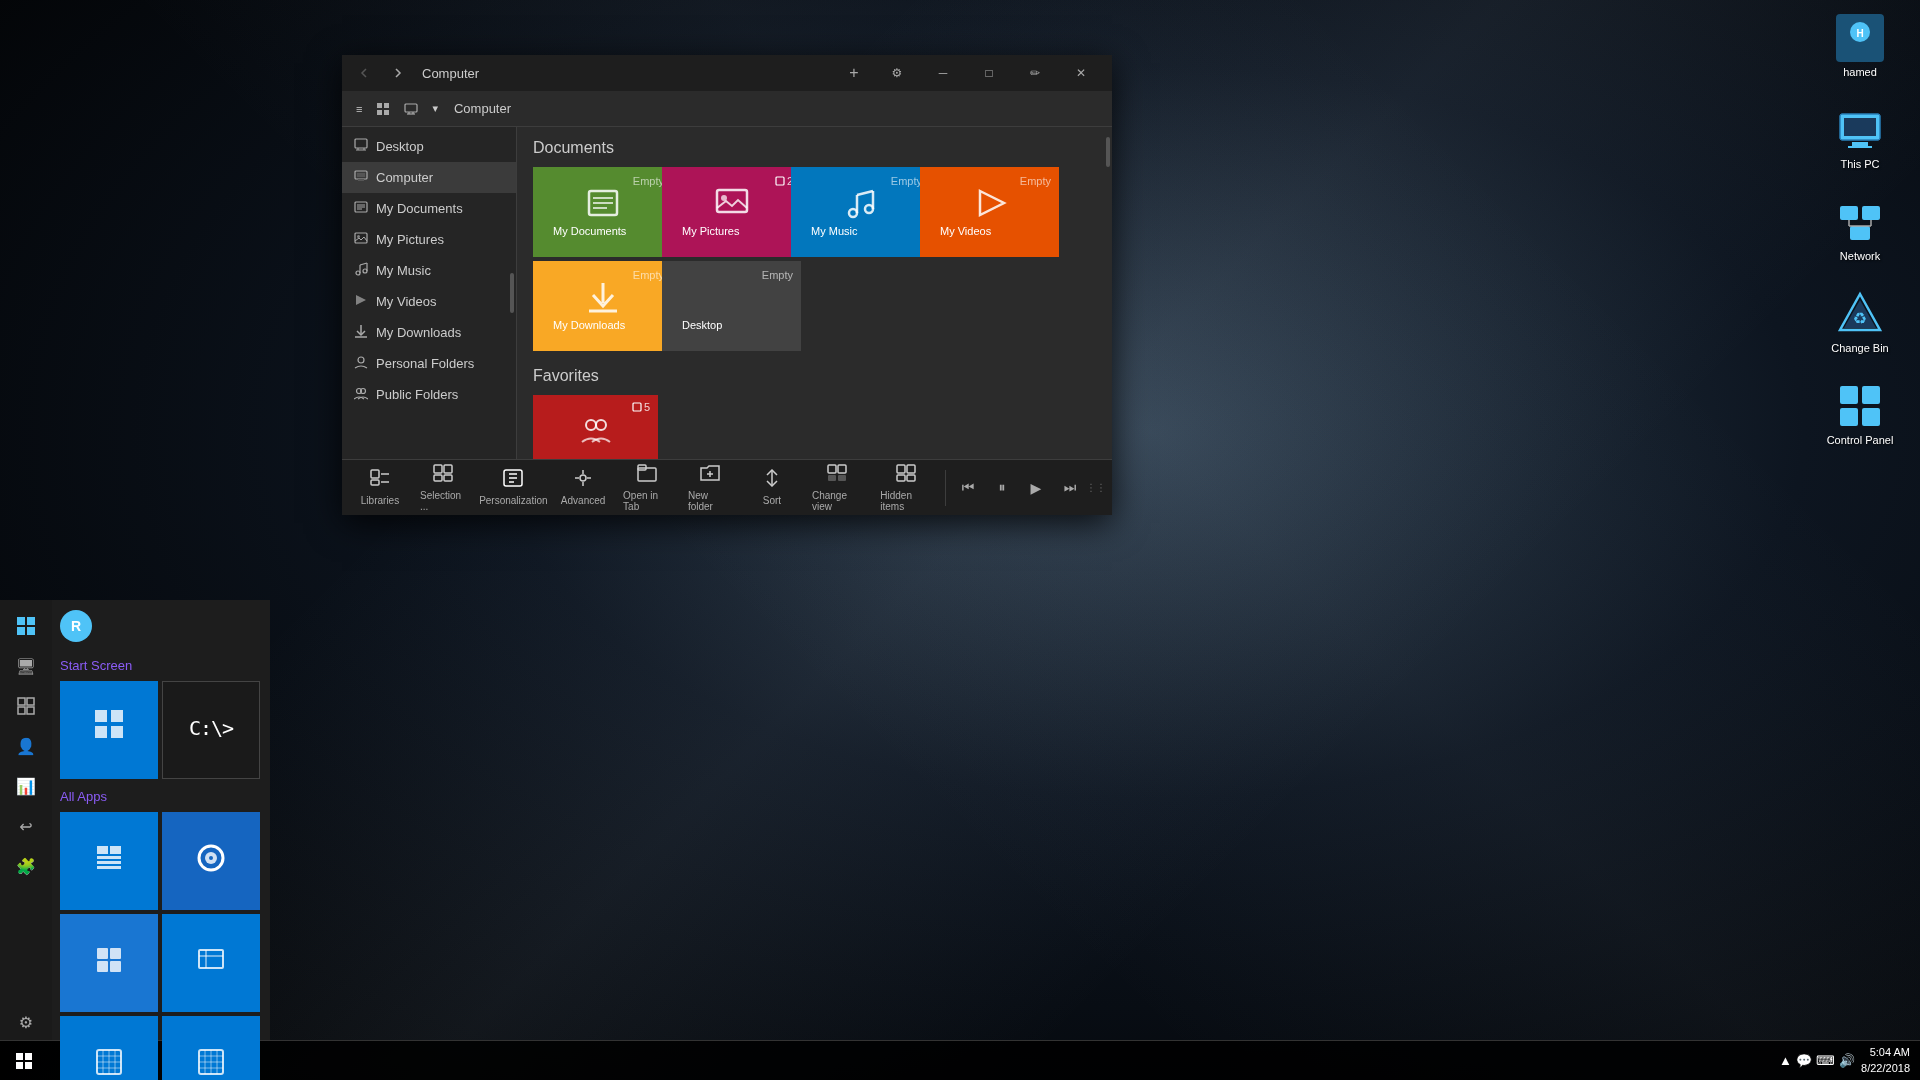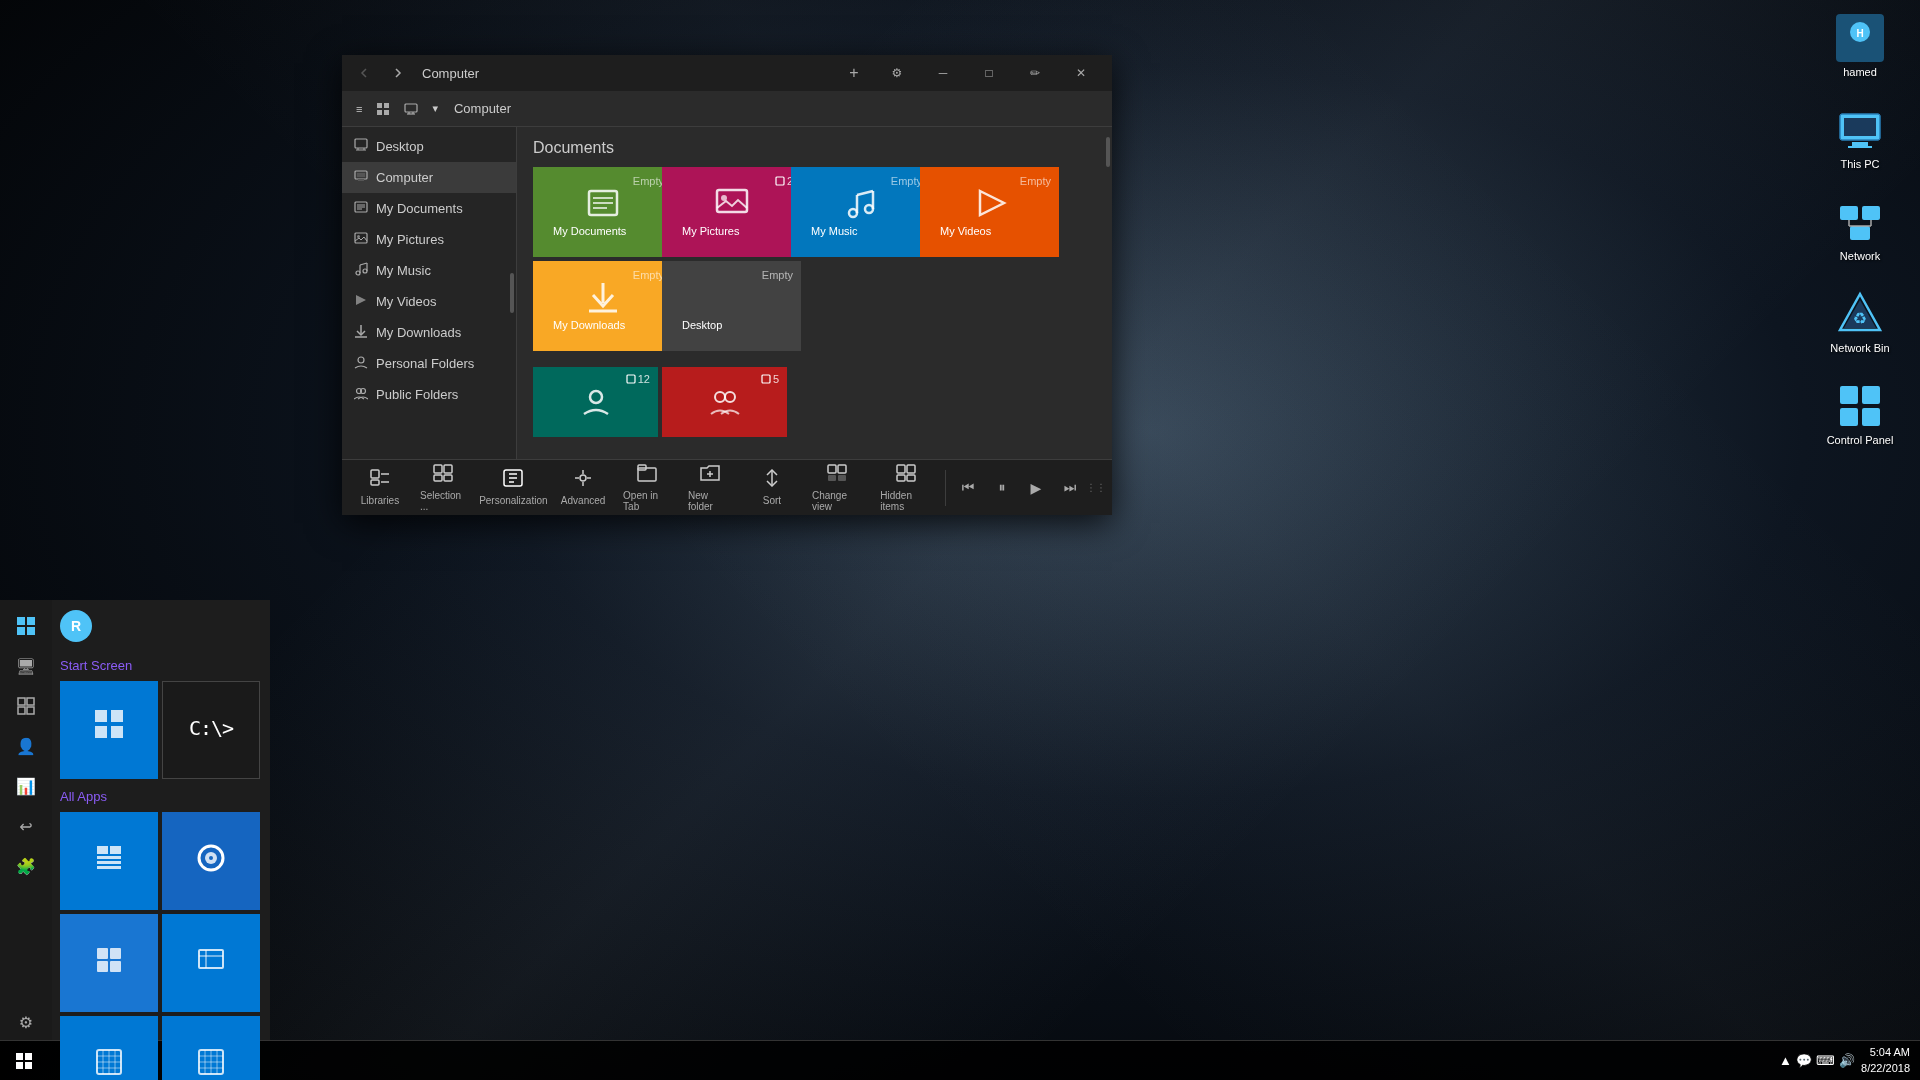--- a/index.html
+++ b/index.html
@@ -499,21 +499,21 @@
     <div class="desktop-icon-label">Network</div>
   </div>
   <div class="desktop-icon">
     <div class="desktop-icon-img">
       <svg width="48" height="48" viewBox="0 0 48 48">
         <polygon points="24,4 44,40 4,40" fill="none" stroke="#4fc3f7" stroke-width="2.5"></polygon>
         <polygon points="24,10 40,38 8,38" fill="#1a3a5c"></polygon>
         <text x="24" y="34" text-anchor="middle" fill="#4fc3f7" font-size="16">♻</text>
       </svg>
     </div>
-    <div class="desktop-icon-label">Network Bin</div>
+    <div class="desktop-icon-label">Change Bin</div>
   </div>
   <div class="desktop-icon">
     <div class="desktop-icon-img">
       <svg width="48" height="48" viewBox="0 0 48 48">
         <rect x="4" y="4" width="18" height="18" rx="2" fill="#4fc3f7"></rect>
         <rect x="26" y="4" width="18" height="18" rx="2" fill="#4fc3f7"></rect>
         <rect x="4" y="26" width="18" height="18" rx="2" fill="#4fc3f7"></rect>
         <rect x="26" y="26" width="18" height="18" rx="2" fill="#4fc3f7"></rect>
       </svg>
     </div>
@@ -860,34 +860,23 @@
           <div class="folder-tile-empty">Empty</div>
           <div class="folder-tile-label">My Downloads</div>
         </div>
 
         <div class="folder-tile tile-gray">
           <div class="folder-tile-empty">Empty</div>
           <div class="folder-tile-label">Desktop</div>
         </div>
       </div>
 
+      <div class="section-title">Favorites</div>
       <div class="favorites-tiles">
 
-        <div class="fav-tile tile-teal2">
-          <svg width="32" height="32" viewBox="0 0 32 32">
-            <circle cx="16" cy="11" r="6" fill="none" stroke="white" stroke-width="2.5" opacity="0.85"></circle>
-            <path d="M4 28 Q16 20 28 28" fill="none" stroke="white" stroke-width="2.5" opacity="0.85"></path>
-          </svg>
-          <div class="fav-tile-badge">
-            <svg width="10" height="10" viewBox="0 0 10 10">
-                <rect x="1" y="1" width="8" height="8" rx="1" fill="none" stroke="white" stroke-width="1.2"></rect>
-              </svg>
-            <span>12</span>
-          </div>
-        </div>
 
         <div class="fav-tile tile-crimson">
           <svg width="32" height="32" viewBox="0 0 32 32">
             <circle cx="11" cy="11" r="5" fill="none" stroke="white" stroke-width="2" opacity="0.85"></circle>
             <circle cx="21" cy="11" r="5" fill="none" stroke="white" stroke-width="2" opacity="0.85"></circle>
             <path d="M2 28 Q11 21 20 28" fill="none" stroke="white" stroke-width="2" opacity="0.7"></path>
             <path d="M12 28 Q21 21 30 28" fill="none" stroke="white" stroke-width="2" opacity="0.7"></path>
           </svg>
           <div class="fav-tile-badge">
             <svg width="10" height="10" viewBox="0 0 10 10">

